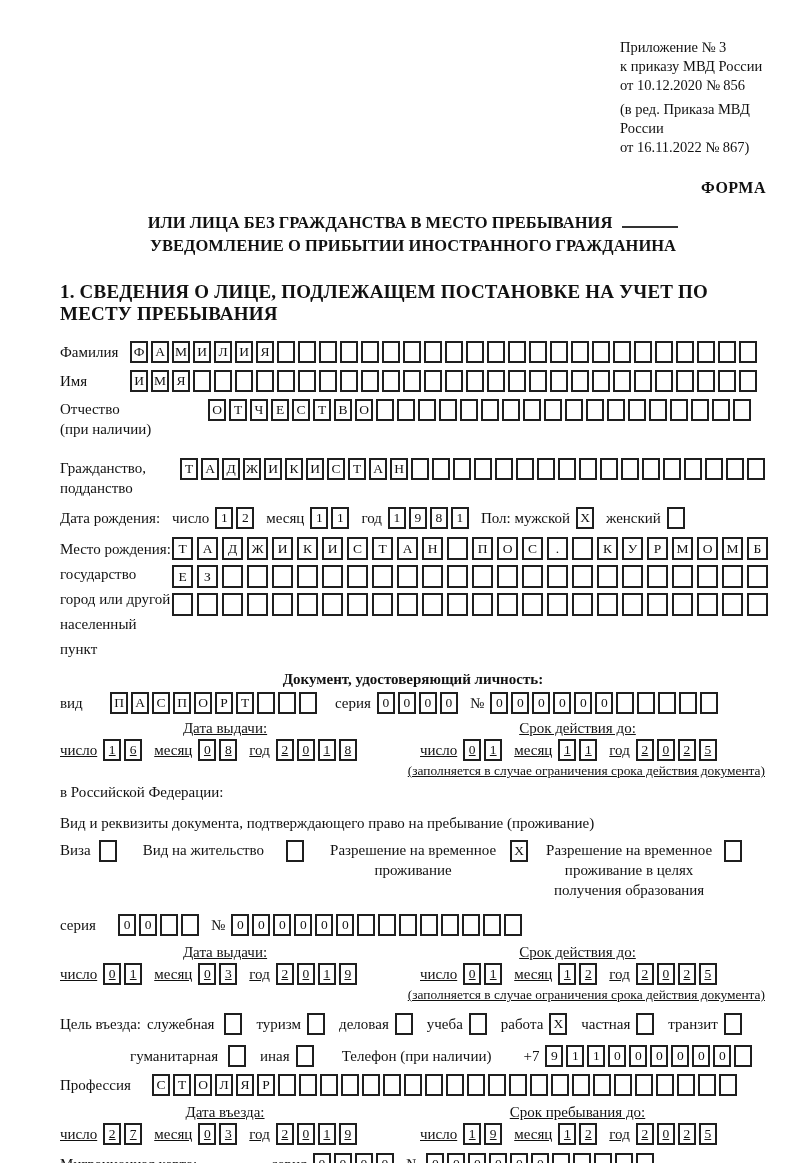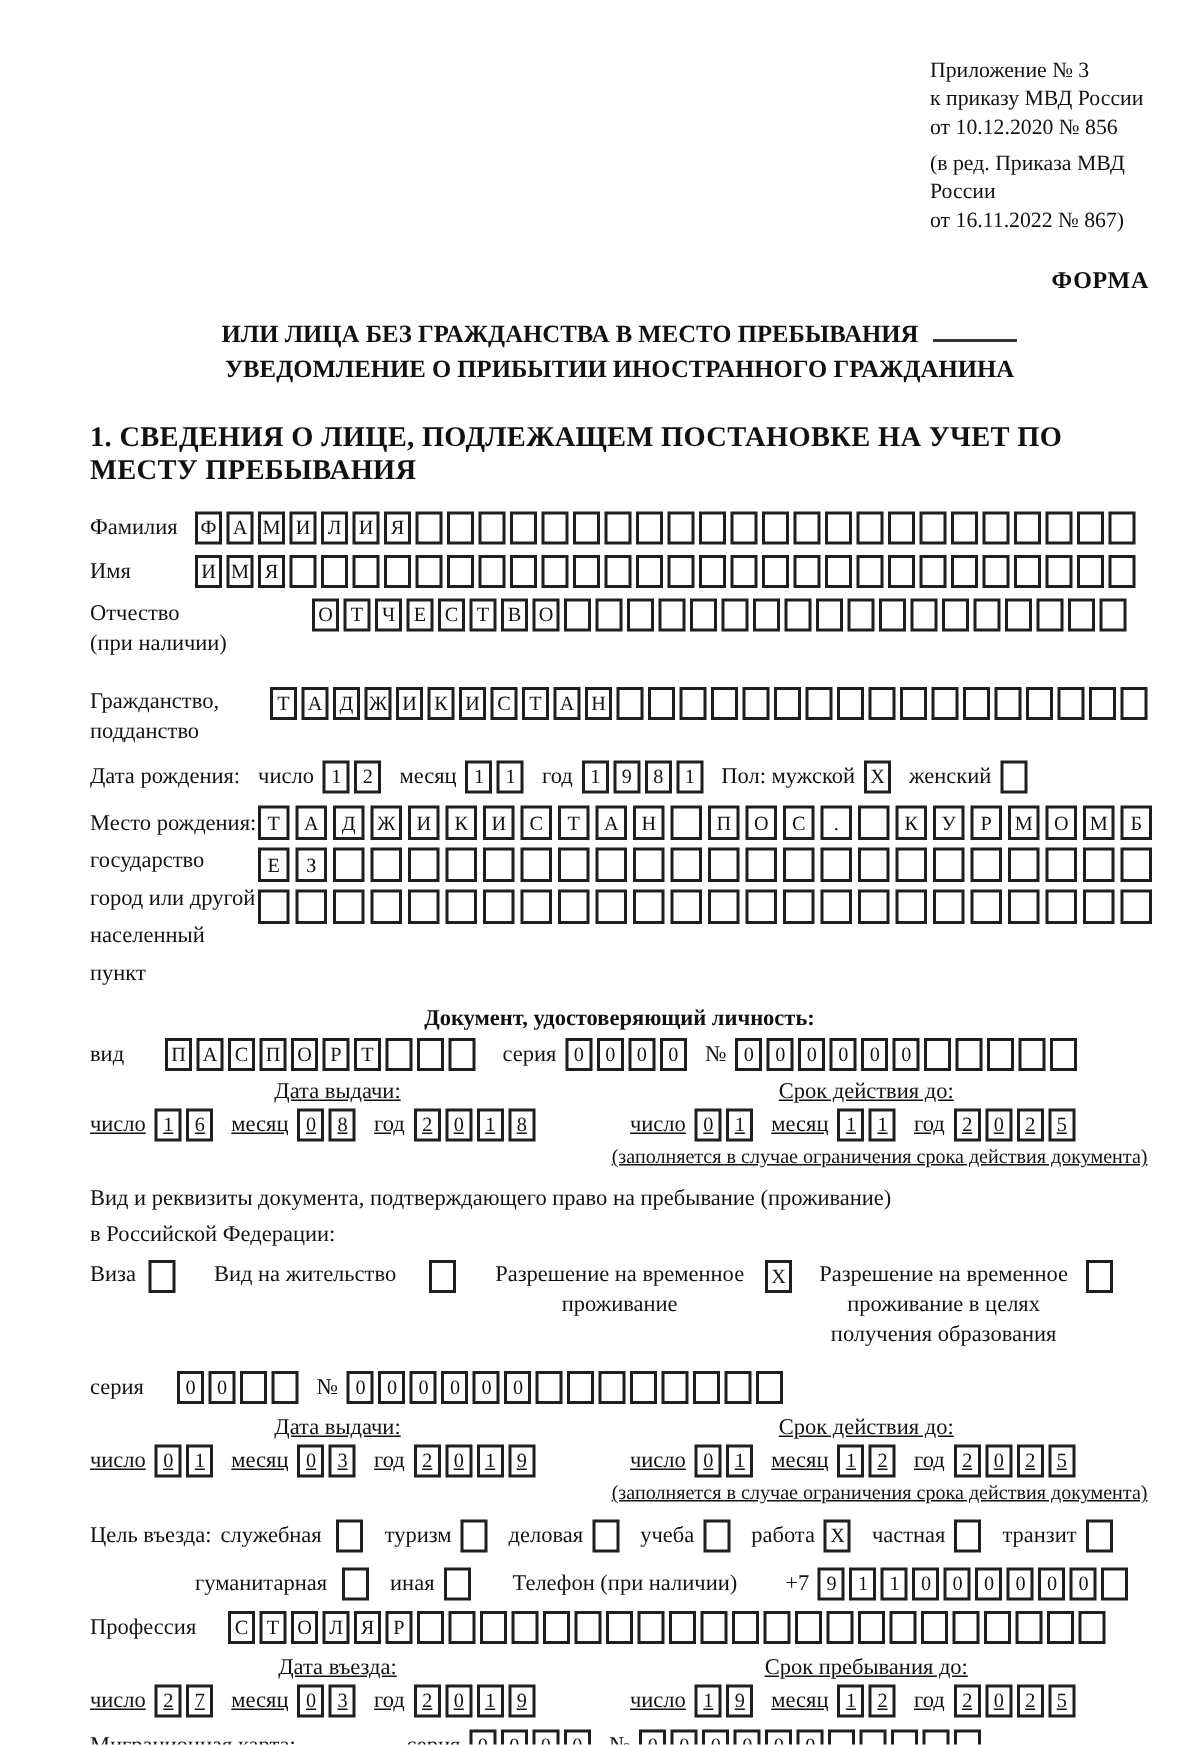--- a/index.html
+++ b/index.html
@@ -406,22 +406,22 @@
             <span class="cell">2</span>
             <span class="cell">0</span>
             <span class="cell">2</span>
             <span class="cell">5</span>
           </div>
       </div>
       <div class="note">(заполняется в случае ограничения срока действия документа)</div>
     </div>
   </div>
 
+  <div class="para" style="margin-top:3px;">в Российской Федерации:</div>
   <div class="para">Вид и реквизиты документа, подтверждающего право на пребывание (проживание)</div>
-  <div class="para" style="margin-top:3px;">в Российской Федерации:</div>
 
   <div class="optrow">
     <div class="opt">
       <div class="optlbl">Виза</div>
       <div class="cells cbx">
           <span class="cell"></span>
         </div>
     </div>
     <div class="opt" style="margin-left:26px;">
       <div class="optlbl">Вид на жительство</div>

